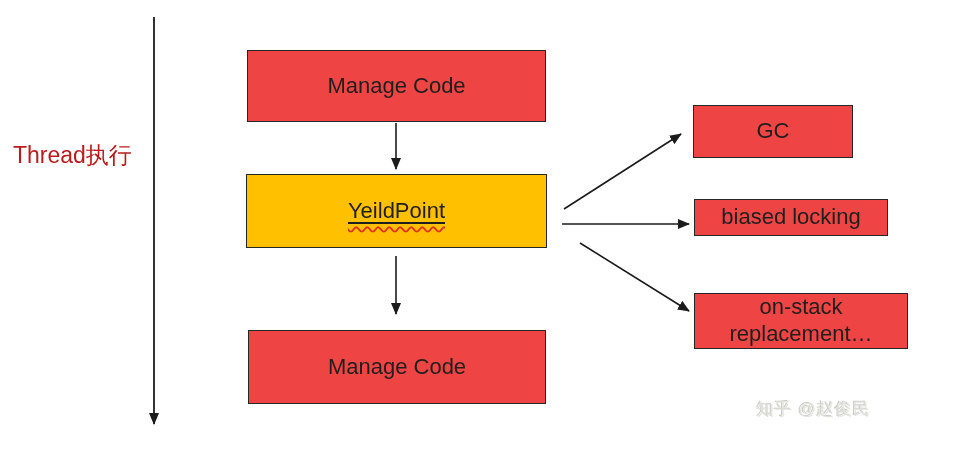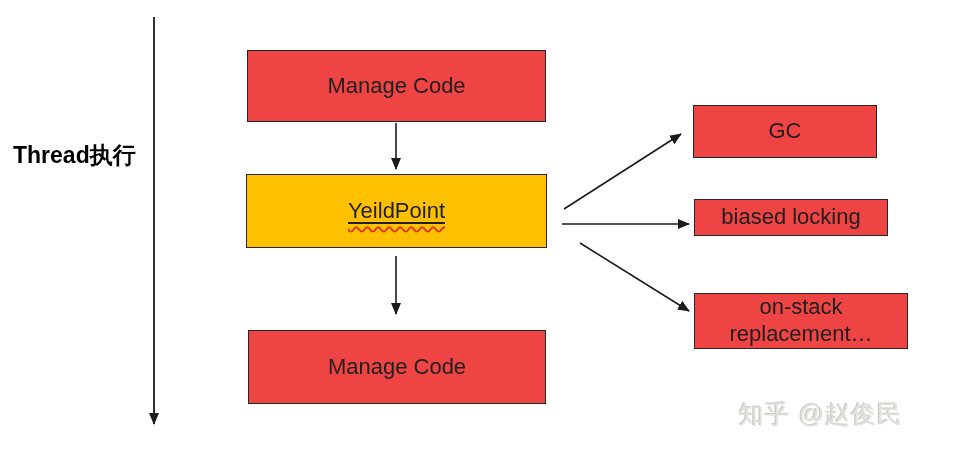--- a/index.html
+++ b/index.html
@@ -32,47 +32,46 @@
     align-items: center;
     justify-content: center;
     text-align: center;
     font-size: 22px;
     color: #1f1f1f;
     line-height: 1.22;
   }
   .node-manage-top    { left: 247px; top: 50px;  width: 299px; height: 72px; }
   .node-yield         { left: 246px; top: 174px; width: 301px; height: 74px; }
   .node-manage-bottom { left: 248px; top: 330px; width: 298px; height: 74px; }
-  .node-gc            { left: 693px; top: 105px; width: 184px; height: 53px; }
+  .node-gc            { left: 693px; top: 105px; width: 160px; height: 53px; }
   .node-biased        { left: 694px; top: 199px; width: 194px; height: 37px; }
   .node-onstack       { left: 694px; top: 293px; width: 214px; height: 56px; padding: 2px 18px; }
   .yield-label {
     text-decoration: underline wavy #e0351b;
     text-decoration-thickness: 1.5px;
     text-underline-offset: 8px;
   }
   .yield-label .yield-inner {
     text-decoration: underline solid #1f1f1f;
     text-decoration-thickness: 1.5px;
     text-underline-offset: 4px;
   }
   .thread-label {
     position: absolute;
     left: 13px;
     top: 140px;
     font-size: 23px;
-    color: #000000;
+    color: #b91c1c;
     white-space: nowrap;
-    font-weight: bold;
   }
   .watermark {
     position: absolute;
-    left: 739px;
+    left: 757px;
     top: 398px;
-    font-size: 25px;
+    font-size: 17px;
     letter-spacing: 1px;
     color: #e2e2dd;
     text-shadow: -1.5px -1.5px 0 #cdcdc8;
     white-space: nowrap;
   }
 </style>
 </head>
 <body>
 
 <div class="canvas">

